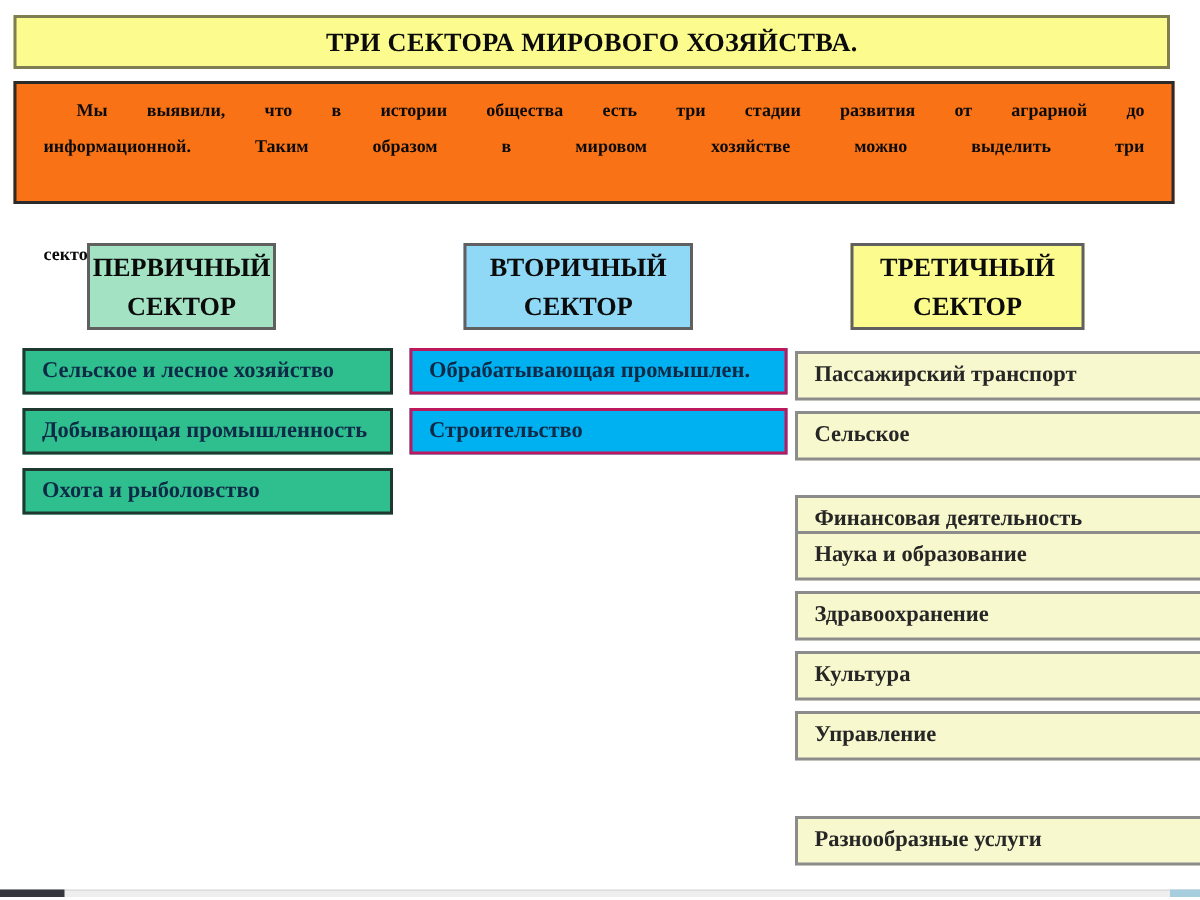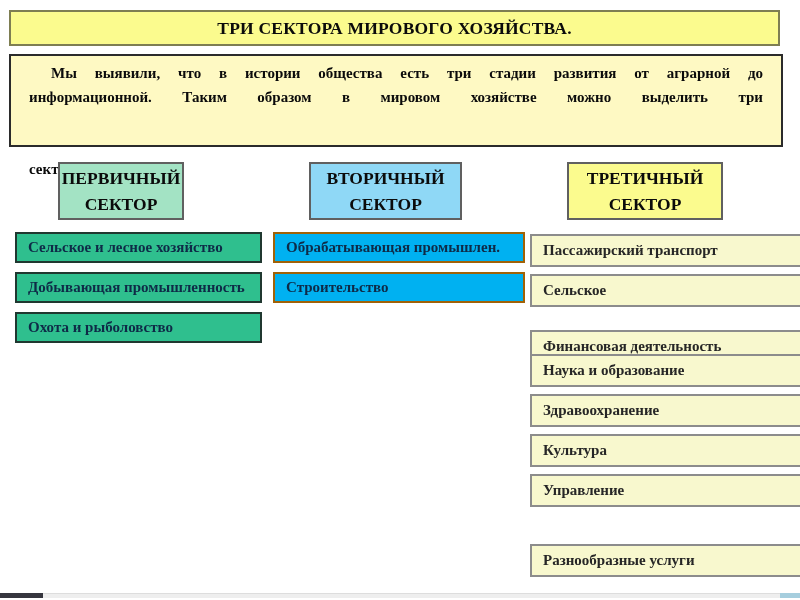--- a/index.html
+++ b/index.html
@@ -30,27 +30,27 @@
     align-items: center;
     justify-content: center;
     font-weight: bold;
     font-size: 17.5px;
     letter-spacing: 0.2px;
   }
   
   .intro-box {
     position: absolute;
     left: 9px; top: 54px;
-    width: 774px; height: 93px;
+    width: 774px; height: 82px;
     box-sizing: border-box;
-    background: #fef9c3;
+    background: #f97316;
     border: 2px solid #2b2b2b;
     padding: 5px 18px 0 18px;
     font-weight: bold;
-    font-size: 15px;
+    font-size: 12px;
     line-height: 24px;
   }
   .intro-line {
     text-align: justify;
     text-align-last: justify;
   }
   .intro-line.first { text-indent: 22px; }
   .intro-line.last  { text-align-last: left; margin-top: 48px; }
   
   .col-header {
@@ -84,21 +84,21 @@
   }
   .c1 {
     left: 15px; width: 247px; height: 31px;
     background: #2fbf8e;
     border: 2px solid #203830;
     color: #0e2a47;
   }
   .c2 {
     left: 273px; width: 252px; height: 31px;
     background: #00b1f1;
-    border: 2px solid #a16207;
+    border: 2px solid #be185d;
     color: #0e2a47;
   }
   .c3 {
     left: 530px; width: 292px; height: 33px;
     background: #f8f8ce;
     border: 2px solid #8c8c8c;
     color: #262626;
   }
   
   .progress-track {

